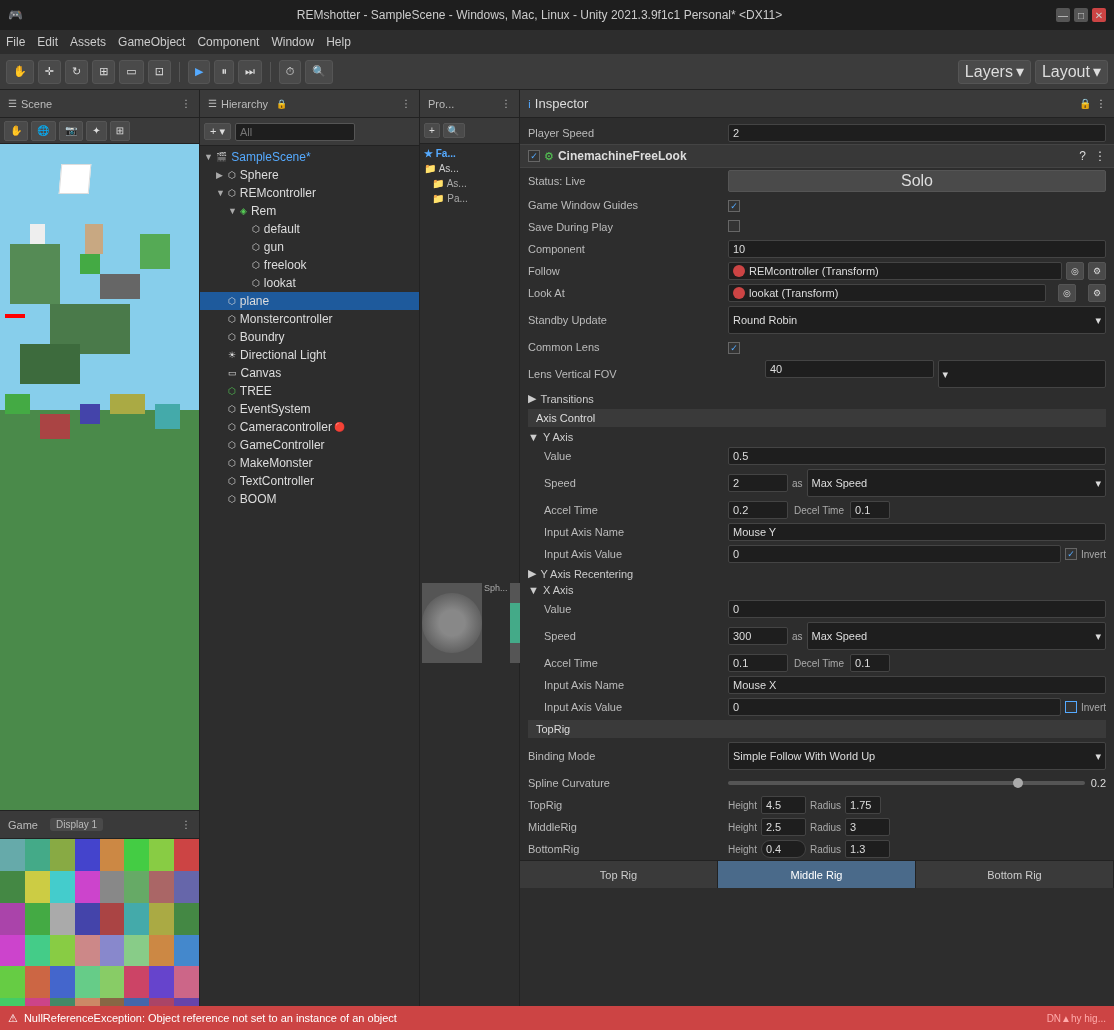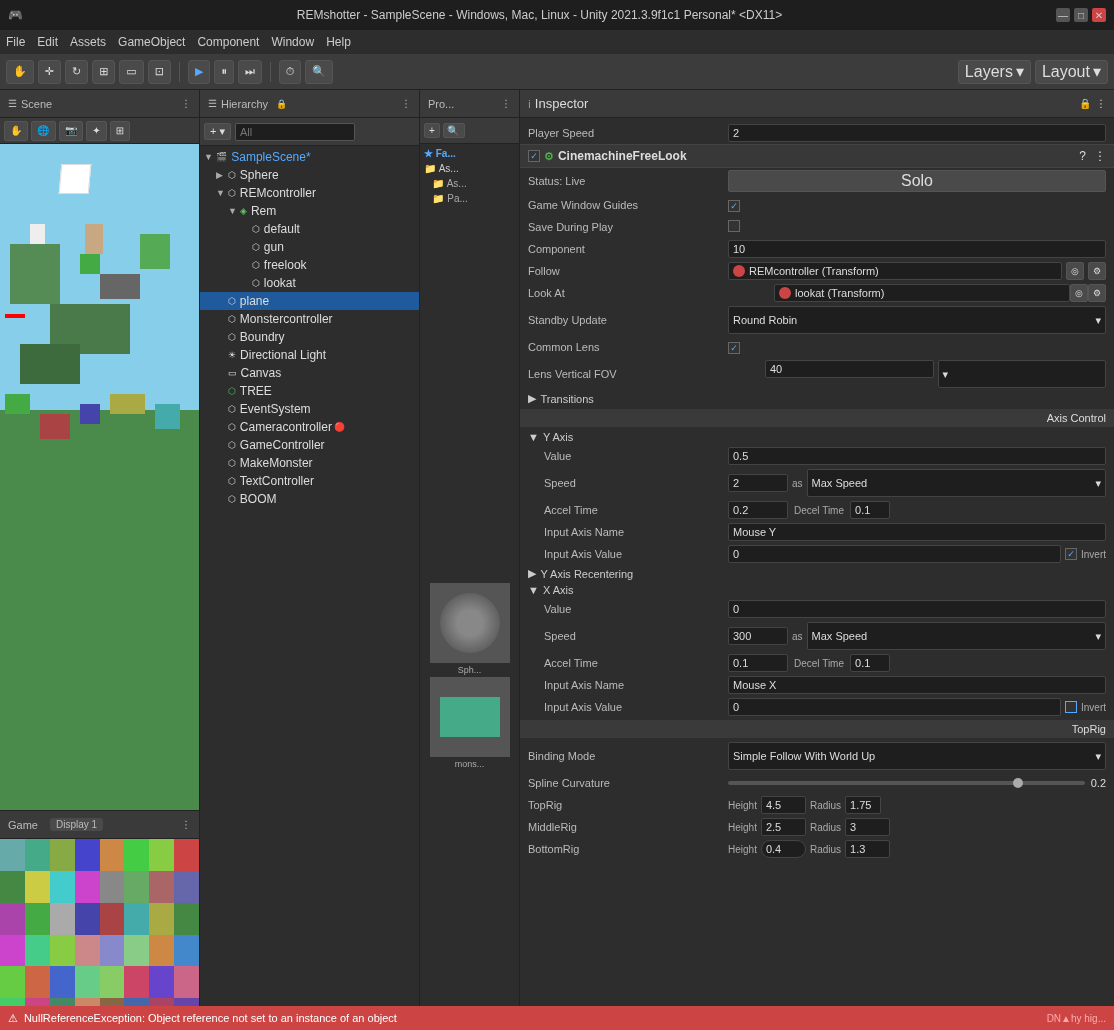--- a/index.html
+++ b/index.html
@@ -48,21 +48,21 @@
     .inspector-panel { flex: 1; background: #2d2d2d; display: flex; flex-direction: column; overflow: hidden; }
     .inspector-header { background: #3a3a3a; height: 28px; display: flex; align-items: center; padding: 0 8px; font-size: 13px; color: #ddd; border-bottom: 1px solid #222; gap: 4px; }
     .inspector-content { flex: 1; overflow-y: auto; padding: 4px 0; }
 
     
     .field-row { display: flex; align-items: center; padding: 2px 8px; min-height: 22px; }
     .field-label { width: 200px; color: #bbb; font-size: 11px; flex-shrink: 0; }
     .field-value { flex: 1; }
     .field-input { background: #1e1e1e; border: 1px solid #444; border-radius: 2px; color: #ddd; padding: 1px 4px; font-size: 11px; width: 100%; height: 18px; }
     .field-btn { background: #4a4a4a; border: 1px solid #555; border-radius: 2px; color: #ddd; padding: 1px 8px; font-size: 16px; cursor: pointer; }
-    .section-header { background: #3a3a3a; padding: 3px 8px; font-size: 11px; color: #ddd; cursor: pointer; display: flex; align-items: center; gap: 4px; margin: 2px 0; justify-content: flex-end; }
+    .section-header { background: #3a3a3a; padding: 3px 8px; font-size: 11px; color: #ddd; cursor: pointer; display: flex; align-items: center; gap: 4px; margin: 2px 8px; }
     .subsection-header { padding: 2px 8px; font-size: 11px; color: #ccc; cursor: pointer; display: flex; align-items: center; gap: 4px; }
     .component-header { background: #383838; padding: 4px 8px; display: flex; align-items: center; gap: 4px; border-top: 1px solid #444; border-bottom: 1px solid #444; }
     .checkbox { width: 12px; height: 12px; border: 1px solid #666; background: #333; display: inline-flex; align-items: center; justify-content: center; }
     .checkbox.checked::after { content: '✓'; font-size: 9px; color: #5af; }
     .obj-ref { background: #1e1e1e; border: 1px solid #444; border-radius: 2px; color: #ddd; padding: 1px 4px; font-size: 11px; flex: 1; height: 18px; display: flex; align-items: center; gap: 4px; }
     .obj-ref-icon { width: 12px; height: 12px; background: #c44; border-radius: 50%; flex-shrink: 0; }
     .select-field { background: #1e1e1e; border: 1px solid #444; border-radius: 2px; color: #ddd; padding: 1px 4px; font-size: 11px; flex: 1; height: 28px; display: flex; align-items: center; justify-content: space-between; cursor: pointer; }
     .small-label { color: #aaa; font-size: 10px; }
     .slider { flex: 1; height: 4px; background: #555; border-radius: 2px; position: relative; }
     .slider-thumb { width: 10px; height: 10px; background: #aaa; border-radius: 50%; position: absolute; top: -3px; left: 80%; }
@@ -383,21 +383,21 @@
     </div>
     <div class="project-tree">
 
       <div style="padding:2px 4px;font-size:10px;color:#5af;cursor:pointer;font-weight:bold;">★ Fa...</div>
 
       <div style="padding:2px 4px;font-size:10px;color:#ccc;cursor:pointer;">📁 As...</div>
       <div style="padding:2px 4px 2px 12px;font-size:10px;color:#aaa;cursor:pointer;">📁 As...</div>
       <div style="padding:2px 4px 2px 12px;font-size:10px;color:#aaa;cursor:pointer;">📁 Pa...</div>
     </div>
 
-    <div style="flex:1;padding:2px;display:flex;flex-direction:column;gap:2px;">
+    <div style="flex:1;padding:2px;display:flex;flex-direction:row;gap:2px;">
       <div style="width:80px;height:80px;background:#555;display:flex;align-items:center;justify-content:center;margin:0 auto;">
         <div style="width:60px;height:60px;background:radial-gradient(circle,#888 30%,#444 100%);border-radius:50%;"></div>
       </div>
       <div style="font-size:9px;color:#aaa;text-align:center;">Sph...</div>
       <div style="width:80px;height:80px;background:#555;display:flex;align-items:center;justify-content:center;margin:0 auto;">
         <div style="width:60px;height:40px;background:#4a8;"></div>
       </div>
       <div style="font-size:9px;color:#aaa;text-align:center;">mons...</div>
     </div>
 
@@ -468,21 +468,21 @@
             <div class="obj-ref-icon"></div>
             <span style="font-size:11px;">REMcontroller (Transform)</span>
           </div>
           <button style="background:#4a4a4a;border:1px solid #555;border-radius:2px;color:#ddd;width:18px;height:18px;cursor:pointer;font-size:9px;">◎</button>
           <button style="background:#4a4a4a;border:1px solid #555;border-radius:2px;color:#ddd;width:18px;height:18px;cursor:pointer;font-size:9px;">⚙</button>
         </div>
       </div>
 
       <div class="field-row">
         <div class="field-label">Look At</div>
-        <div class="field-value" style="display:flex;gap:0;margin-left:46px;">
+        <div class="field-value" style="display:flex;gap:12px;">
           <div class="obj-ref">
             <div class="obj-ref-icon"></div>
             <span style="font-size:11px;">lookat (Transform)</span>
           </div>
           <button style="background:#4a4a4a;border:1px solid #555;border-radius:2px;color:#ddd;width:18px;height:18px;cursor:pointer;font-size:9px;">◎</button>
           <button style="background:#4a4a4a;border:1px solid #555;border-radius:2px;color:#ddd;width:18px;height:18px;cursor:pointer;font-size:9px;">⚙</button>
         </div>
       </div>
 
       <div class="field-row">
@@ -671,20 +671,25 @@
       <div class="field-row">
         <div class="field-label">BottomRig</div>
         <div class="field-value" style="display:flex;align-items:center;gap:4px;font-size:11px;">
           <span class="small-label">Height</span>
           <input class="field-input" type="text" style="width: 45px; border-radius: 9px;" value="0.4">
           <span class="small-label">Radius</span>
           <input class="field-input" type="text" style="width: 45px;" value="1.3">
         </div>
       </div>
 
+      <div class="rig-tabs">
+        <div class="rig-tab">Top Rig</div>
+        <div class="rig-tab active">Middle Rig</div>
+        <div class="rig-tab">Bottom Rig</div>
+      </div>
 
     </div>
   </div>
 
 </div>
 
 <div class="statusbar" style="position:fixed;bottom:0;left:0;right:0;z-index:100;">
   <span class="statusbar-icon">⚠</span>
   <span>NullReferenceException: Object reference not set to an instance of an object</span>
   <span style="margin-left:auto;font-size:10px;color:#faa;">DN▲hy hig...</span>

